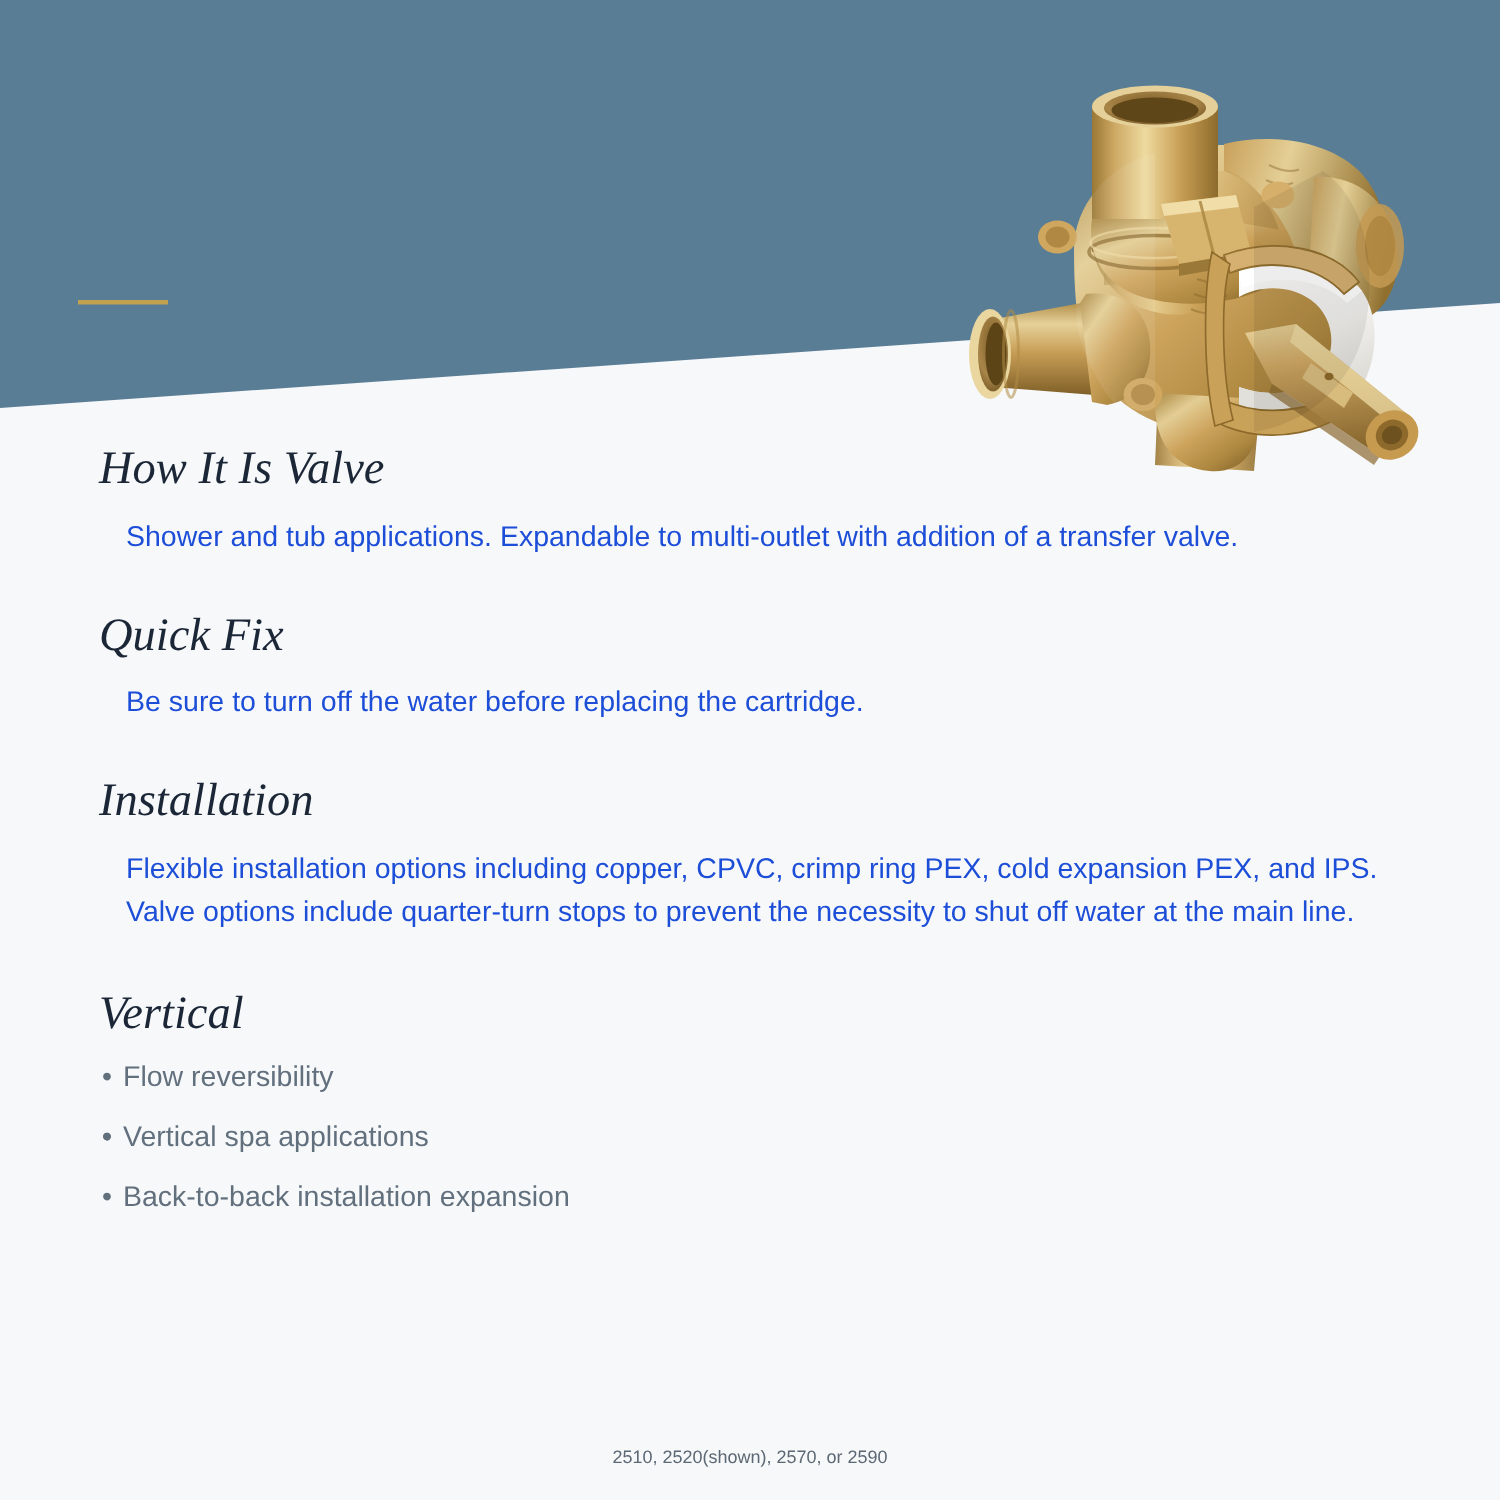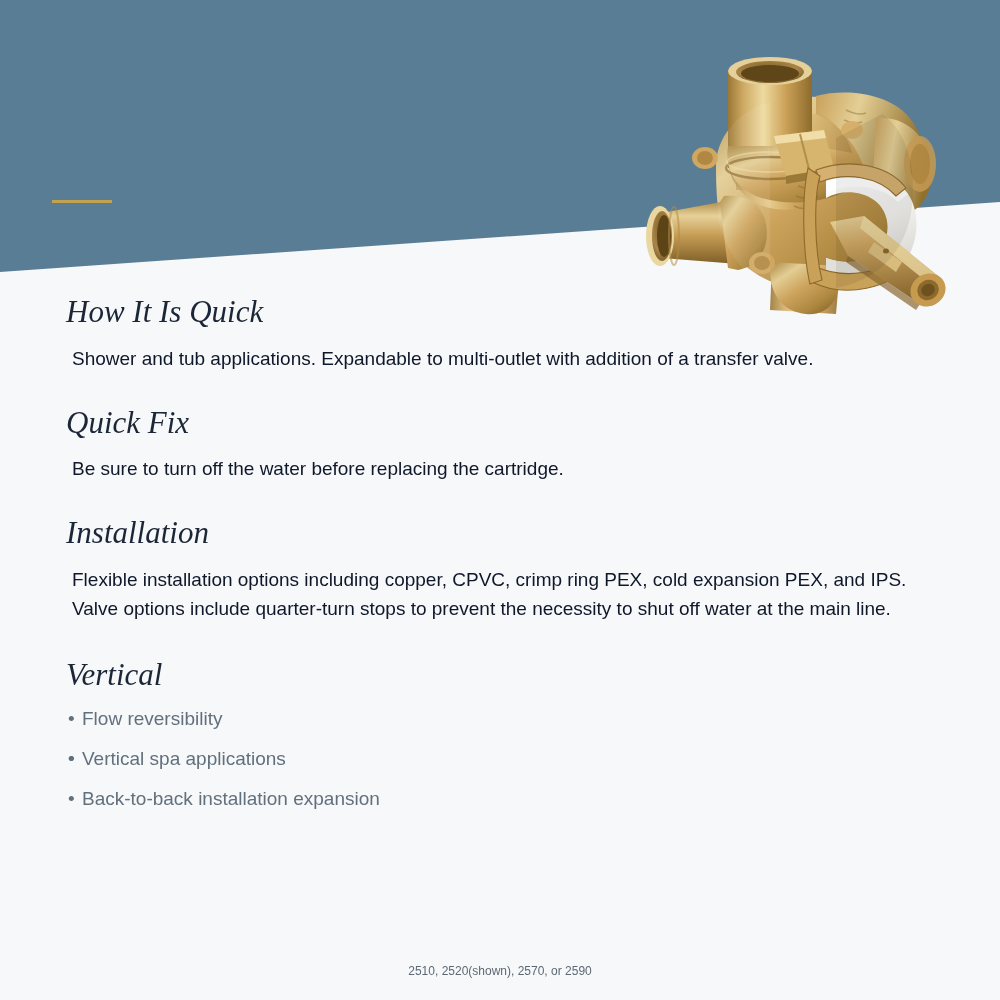--- a/index.html
+++ b/index.html
@@ -90,22 +90,22 @@
     font-size: 31px;
     color: #1b2637;
     margin: 0 0 14px 6px;
     line-height: 1.15;
   }
 
   .section-body {
     font-family: "Liberation Sans", sans-serif;
     font-size: 19px;
     line-height: 29px;
-    color: #0f172a;
-    margin: 0 0 0 12px;
+    color: #1d4ed8;
+    margin: 0 0 0 24px;
     max-width: 862px;
     font-weight: 400;
   }
 
   .sec-how { margin-top: 12px; }
   .sec-install { margin-top: 32px; }
   .sec-quick { margin-top: 32px; }
   .sec-benefits { margin-top: 34px; }
 
   .benefit-list {
@@ -284,21 +284,21 @@
 
       <path d="M96 148 C96 120 118 92 150 84 L150 270 C126 262 106 234 98 200 Z" fill="#ffffff" opacity="0.08"></path>
       <path d="M262 96 C288 114 296 150 292 188 C288 228 262 262 216 270
                L216 120 Z" fill="#000000" opacity="0.07"></path>
     </svg>
   </div>
 
   <div class="content">
 
     <div class="section sec-how">
-      <h2 class="section-heading">How It Is Quick</h2>
+      <h2 class="section-heading">How It Is Valve</h2>
       <p class="section-body">Shower and tub applications. Expandable to multi-outlet with addition of a transfer valve.</p>
     </div>
 
     <div class="section sec-quick">
       <h2 class="section-heading">Quick Fix</h2>
       <p class="section-body">Be sure to turn off the water before replacing the cartridge.</p>
     </div>
 
     <div class="section sec-install">
       <h2 class="section-heading">Installation</h2>

